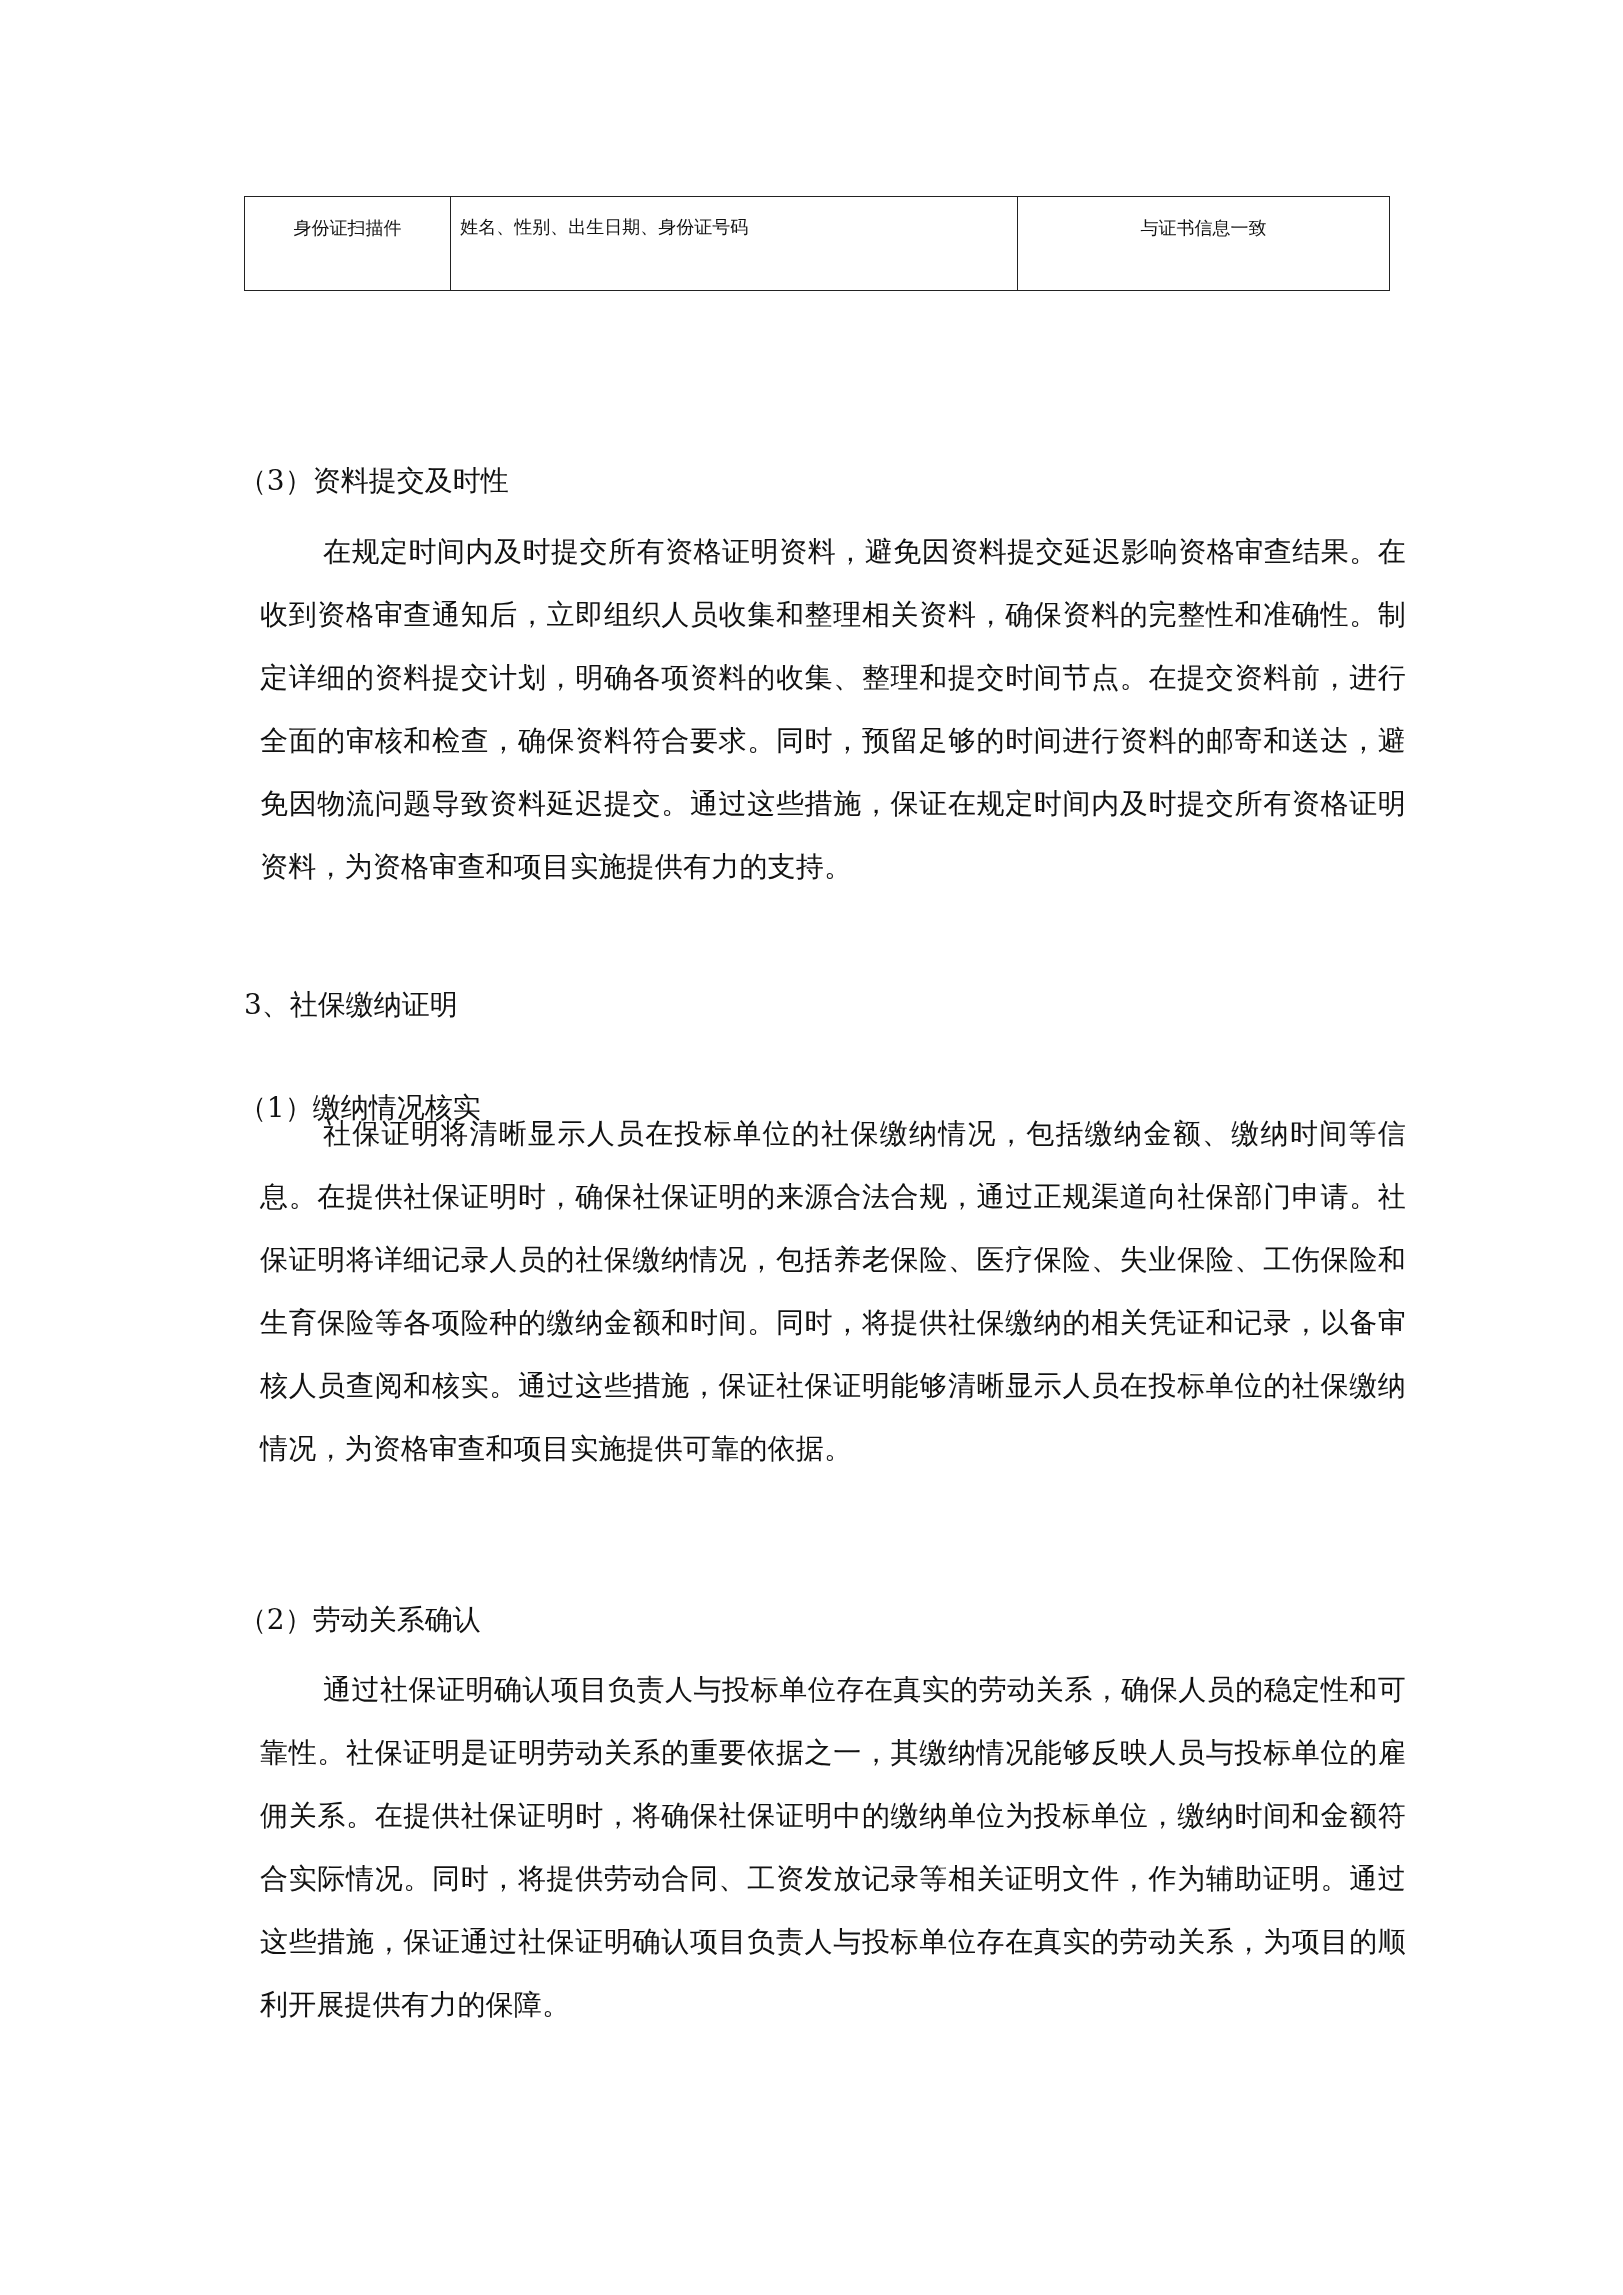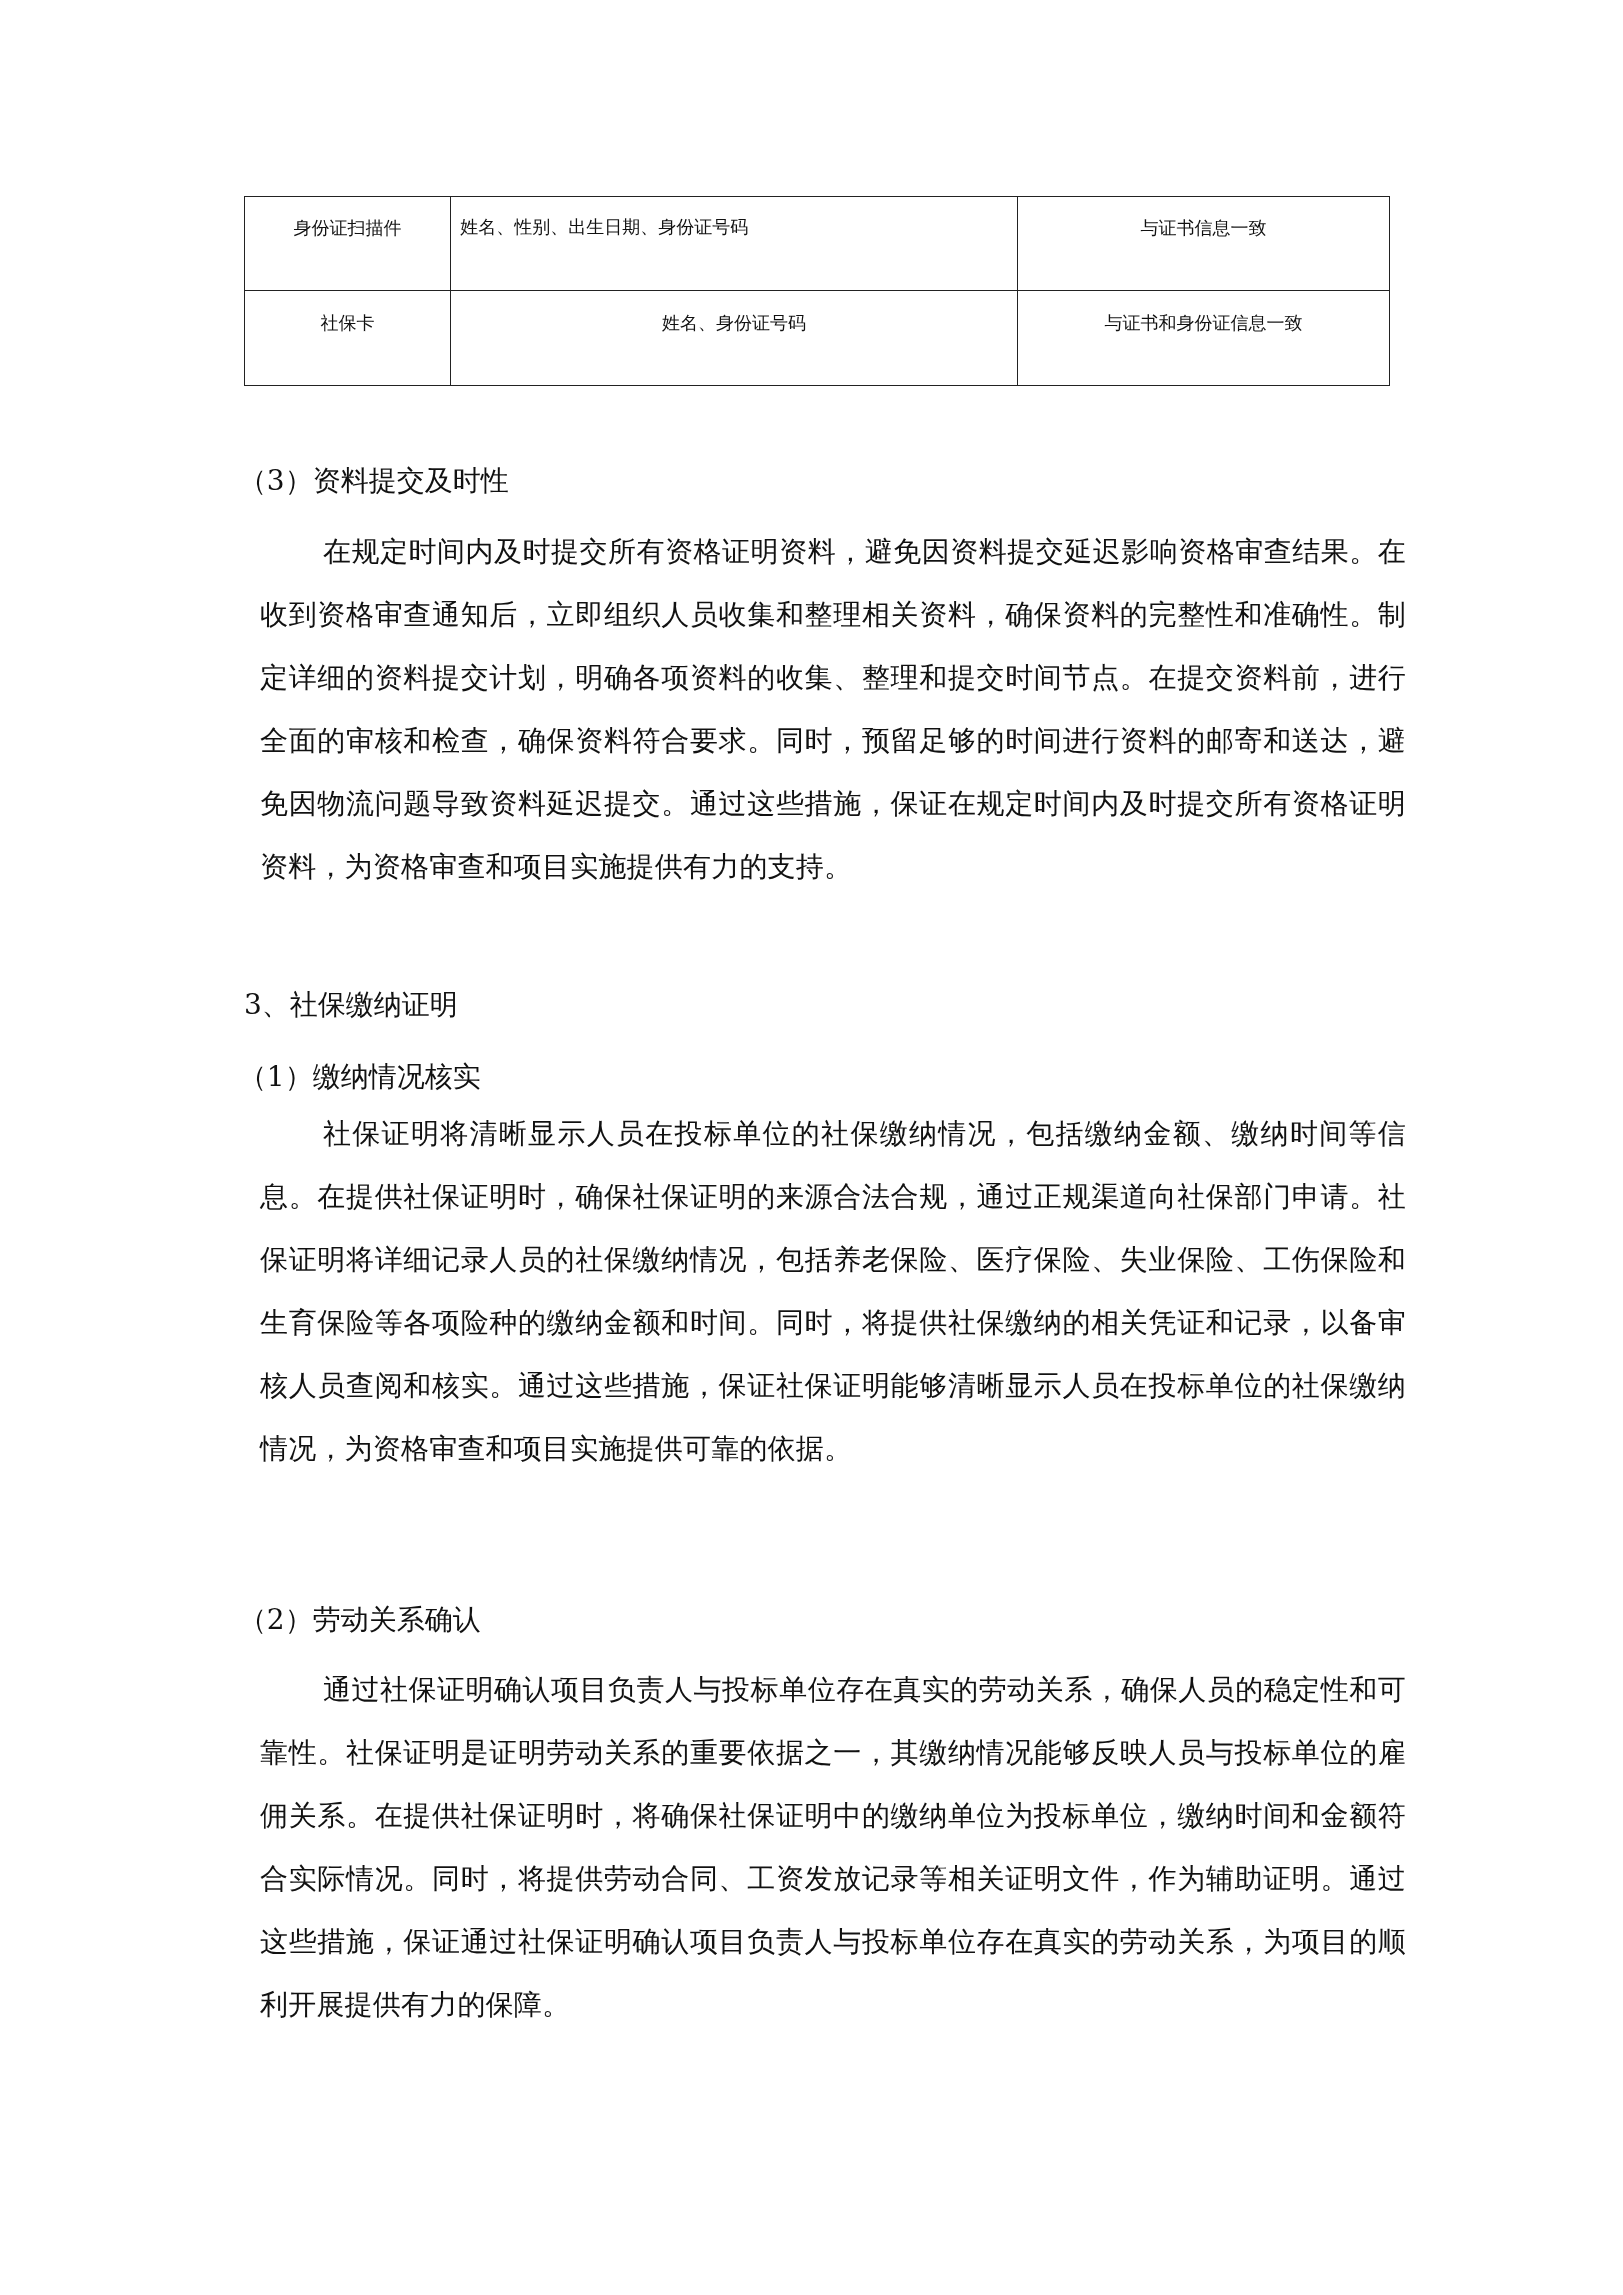--- a/index.html
+++ b/index.html
@@ -27,35 +27,30 @@
         <col class="c1">
         <col class="c2">
         <col class="c3">
       </colgroup>
     <tbody>
       <tr>
         <td>身份证扫描件</td>
         <td style="text-align:left;padding-left:9.2px;font-family:Liberation Mono, monospace;">姓名、性别、出生日期、身份证号码</td>
         <td>与证书信息一致</td>
       </tr>
-      <tr>
-        <td>社保卡</td>
-        <td>姓名、身份证号码</td>
-        <td>与证书和身份证信息一致</td>
-      </tr>
     </tbody>
   </table>
 
   <p class="line heading" style="top:268px;left:-5.2px;">（3）资料提交及时性</p>
 
   <p class="para" style="top:308px;">在规定时间内及时提交所有资格证明资料，避免因资料提交延迟影响资格审查结果。在收到资格审查通知后，立即组织人员收集和整理相关资料，确保资料的完整性和准确性。制定详细的资料提交计划，明确各项资料的收集、整理和提交时间节点。在提交资料前，进行全面的审核和检查，确保资料符合要求。同时，预留足够的时间进行资料的邮寄和送达，避免因物流问题导致资料延迟提交。通过这些措施，保证在规定时间内及时提交所有资格证明资料，为资格审查和项目实施提供有力的支持。</p>
 
   <p class="line heading" style="top:792px;">3、社保缴纳证明</p>
 
-  <p class="line heading" style="top:864px;left:-5.2px;">（1）缴纳情况核实</p>
+  <p class="line heading" style="top:895px;left:-5.2px;">（1）缴纳情况核实</p>
 
   <p class="para" style="top:890px;">社保证明将清晰显示人员在投标单位的社保缴纳情况，包括缴纳金额、缴纳时间等信息。在提供社保证明时，确保社保证明的来源合法合规，通过正规渠道向社保部门申请。社保证明将详细记录人员的社保缴纳情况，包括养老保险、医疗保险、失业保险、工伤保险和生育保险等各项险种的缴纳金额和时间。同时，将提供社保缴纳的相关凭证和记录，以备审核人员查阅和核实。通过这些措施，保证社保证明能够清晰显示人员在投标单位的社保缴纳情况，为资格审查和项目实施提供可靠的依据。</p>
 
   <p class="line heading" style="top:1407px;left:-5.2px;">（2）劳动关系确认</p>
 
   <p class="para" style="top:1446px;">通过社保证明确认项目负责人与投标单位存在真实的劳动关系，确保人员的稳定性和可靠性。社保证明是证明劳动关系的重要依据之一，其缴纳情况能够反映人员与投标单位的雇佣关系。在提供社保证明时，将确保社保证明中的缴纳单位为投标单位，缴纳时间和金额符合实际情况。同时，将提供劳动合同、工资发放记录等相关证明文件，作为辅助证明。通过这些措施，保证通过社保证明确认项目负责人与投标单位存在真实的劳动关系，为项目的顺利开展提供有力的保障。</p>
 
 </div>
 
 

